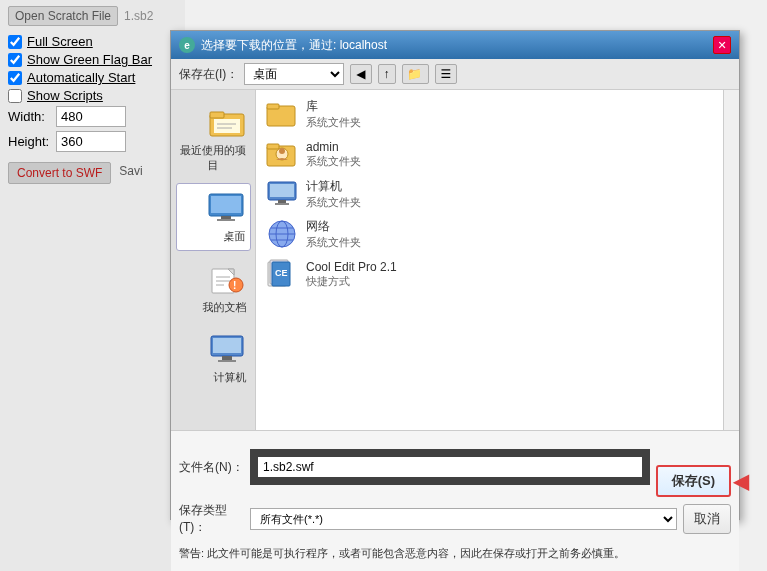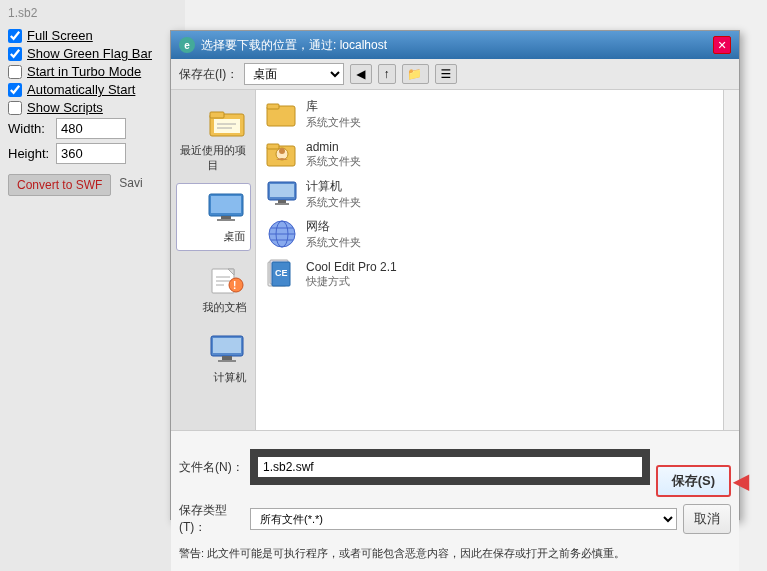--- a/index.html
+++ b/index.html
@@ -355,37 +355,34 @@
       position: relative;
       display: inline-block;
       margin-top: 28px;
     }
   </style>
 </head>
 <body>
 
 <div class="left-panel">
   <div class="top-bar">
+    <button class="open-file-btn">Open Scratch File</button>
     <span>1.sb2</span>
   </div>
 
   <div class="checkbox-row">
     <input type="checkbox" id="fullscreen" checked="" style="">
     <label for="fullscreen">Full Screen</label>
   </div>
 
   <div class="checkbox-row">
     <input type="checkbox" id="greenflag" checked="" style="">
     <label for="greenflag">Show Green Flag Bar</label>
   </div>
 
-  <div class="checkbox-row">
-    <input type="checkbox" id="turbo" style="">
-    <label for="turbo">Start in Turbo Mode</label>
-  </div>
 
   <div class="checkbox-row">
     <input type="checkbox" id="autostart" checked="" style="">
     <label for="autostart">Automatically Start</label>
   </div>
 
   <div class="checkbox-row">
     <input type="checkbox" id="showscripts" style="">
     <label for="showscripts">Show Scripts</label>
   </div>

